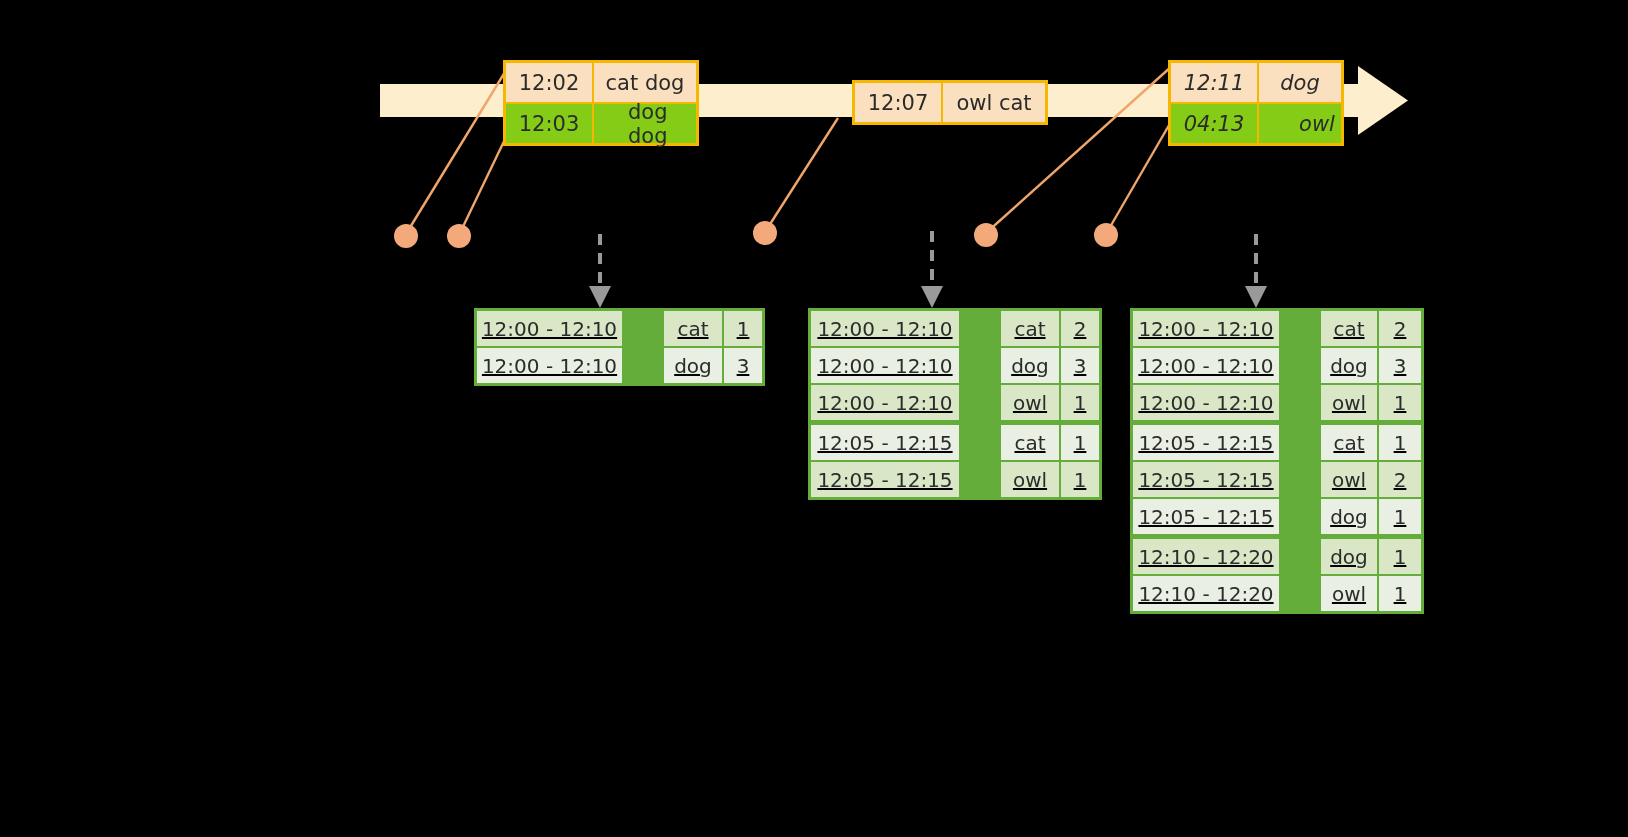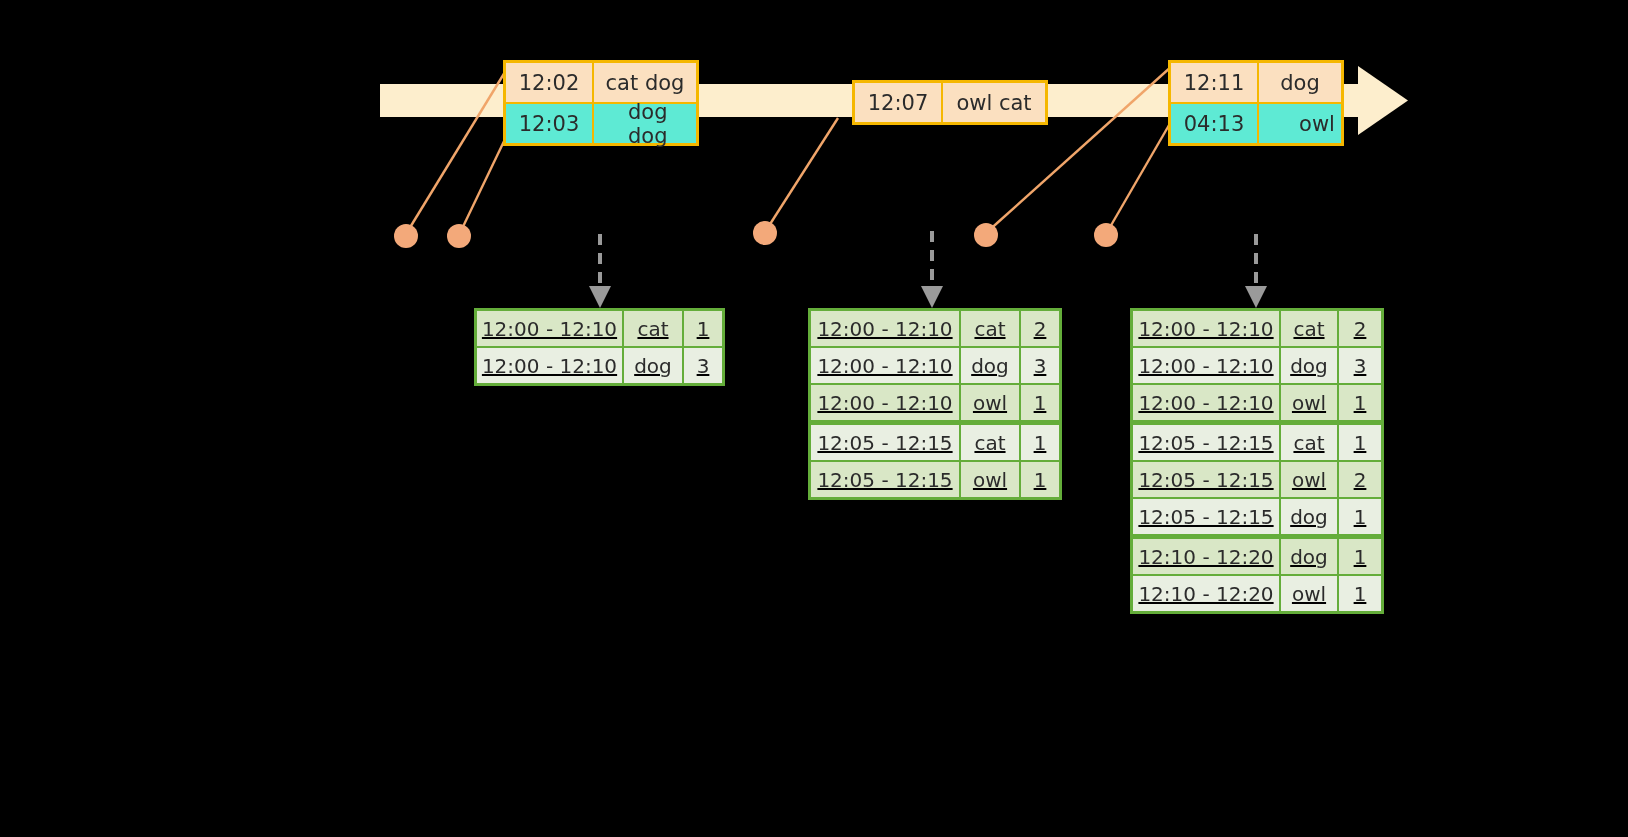--- a/index.html
+++ b/index.html
@@ -59,21 +59,21 @@
   .event-words {
     flex: 1;
     display: flex;
     align-items: center;
     justify-content: center;
     font-size: 21px;
     color: #2b2b2b;
     box-sizing: border-box;
   }
   .shade-dark  { background: #fbe0c0; }
-  .shade-light { background: #5eead4; gap: 34px; }
+  .shade-light { background: #84cc16; gap: 34px; }
 
   
   .result-table {
     position: absolute;
     border: 3px solid #64ad3a;
     box-sizing: border-box;
     background: #64ad3a;
     display: flex;
     flex-direction: column;
     gap: 2px;
@@ -91,21 +91,21 @@
   .cell {
     display: flex;
     align-items: center;
     justify-content: center;
     font-size: 20px;
     color: #2b2b2b;
     box-sizing: border-box;
     white-space: nowrap;
   }
   .cell-window { width: 142px; }
-  .cell-word   { width: 58px; }
+  .cell-word   { width: 58px; margin-left: 40px; }
   .cell-count  { width: 38px; }
   .band-a .cell { background: #d9e7c6; }
   .band-b .cell { background: #e9efe2; }
 
   
   .wide .cell-window { width: 146px; }
   .wide .cell-word   { width: 56px; }
   .wide .cell-count  { width: 42px; }
 
   
@@ -173,21 +173,21 @@
     </div>
   </div>
 
   <div class="event-box" id="evt-2" style="left:836px; top:80px; width:196px;margin-left:16px;">
     <div class="event-row shade-dark">
       <div class="event-time">12:07</div>
       <div class="event-words">owl cat</div>
     </div>
   </div>
 
-  <div class="event-box" id="evt-3" style="left:1168px; top:60px; width:176px;">
+  <div class="event-box" id="evt-3" style="left:1168px; top:60px; width:176px;font-style:italic;">
     <div class="event-row shade-dark">
       <div class="event-time">12:11</div>
       <div class="event-words">dog</div>
     </div>
     <div class="event-row shade-light">
       <div class="event-time">04:13</div>
       <div class="event-words">owl</div>
     </div>
   </div>
 

